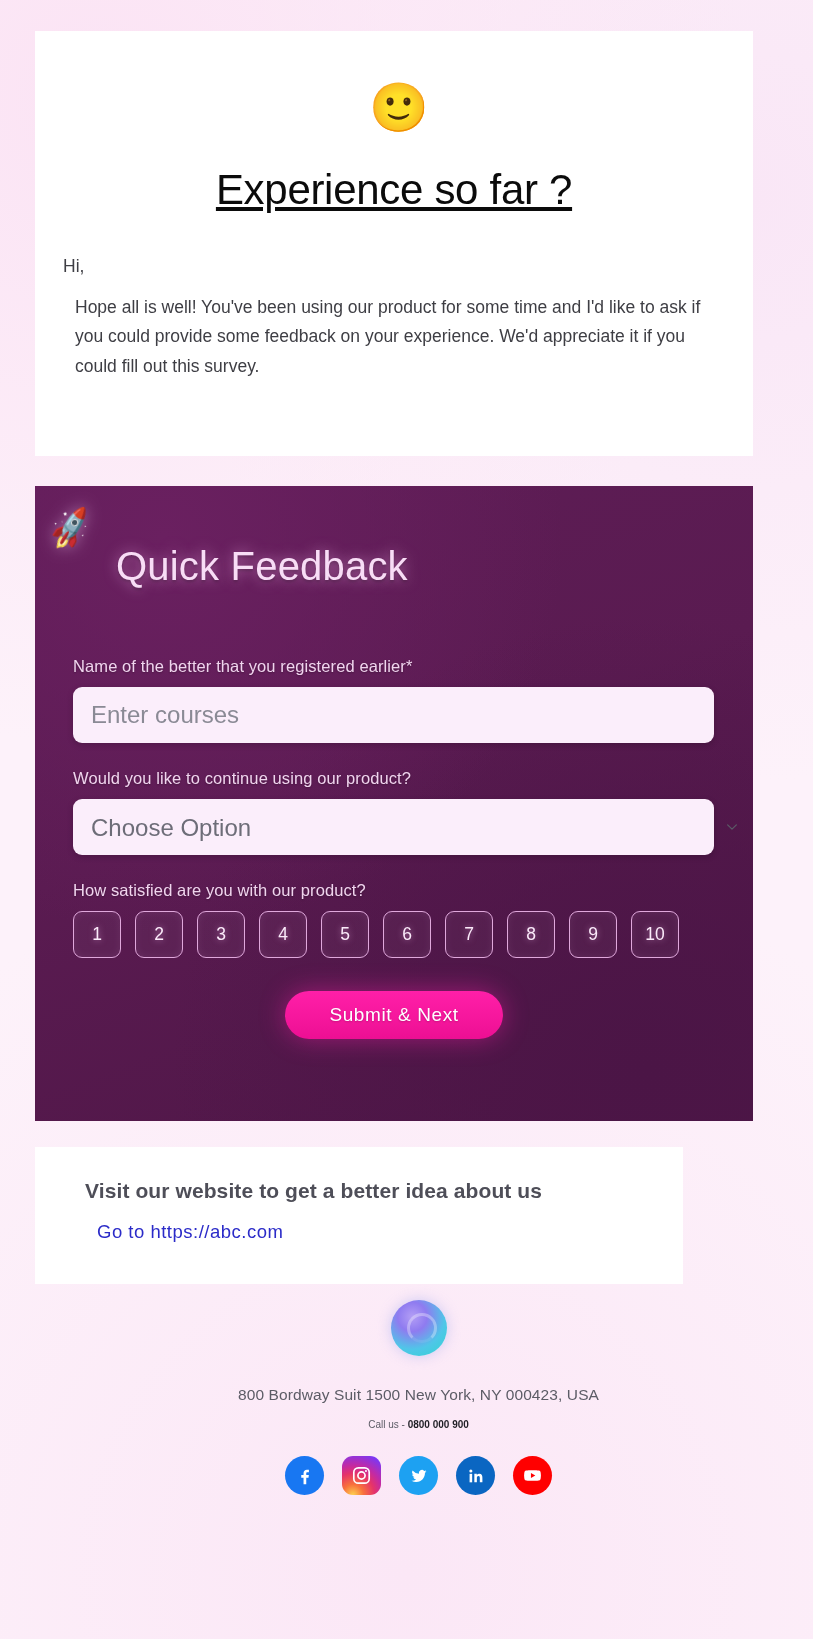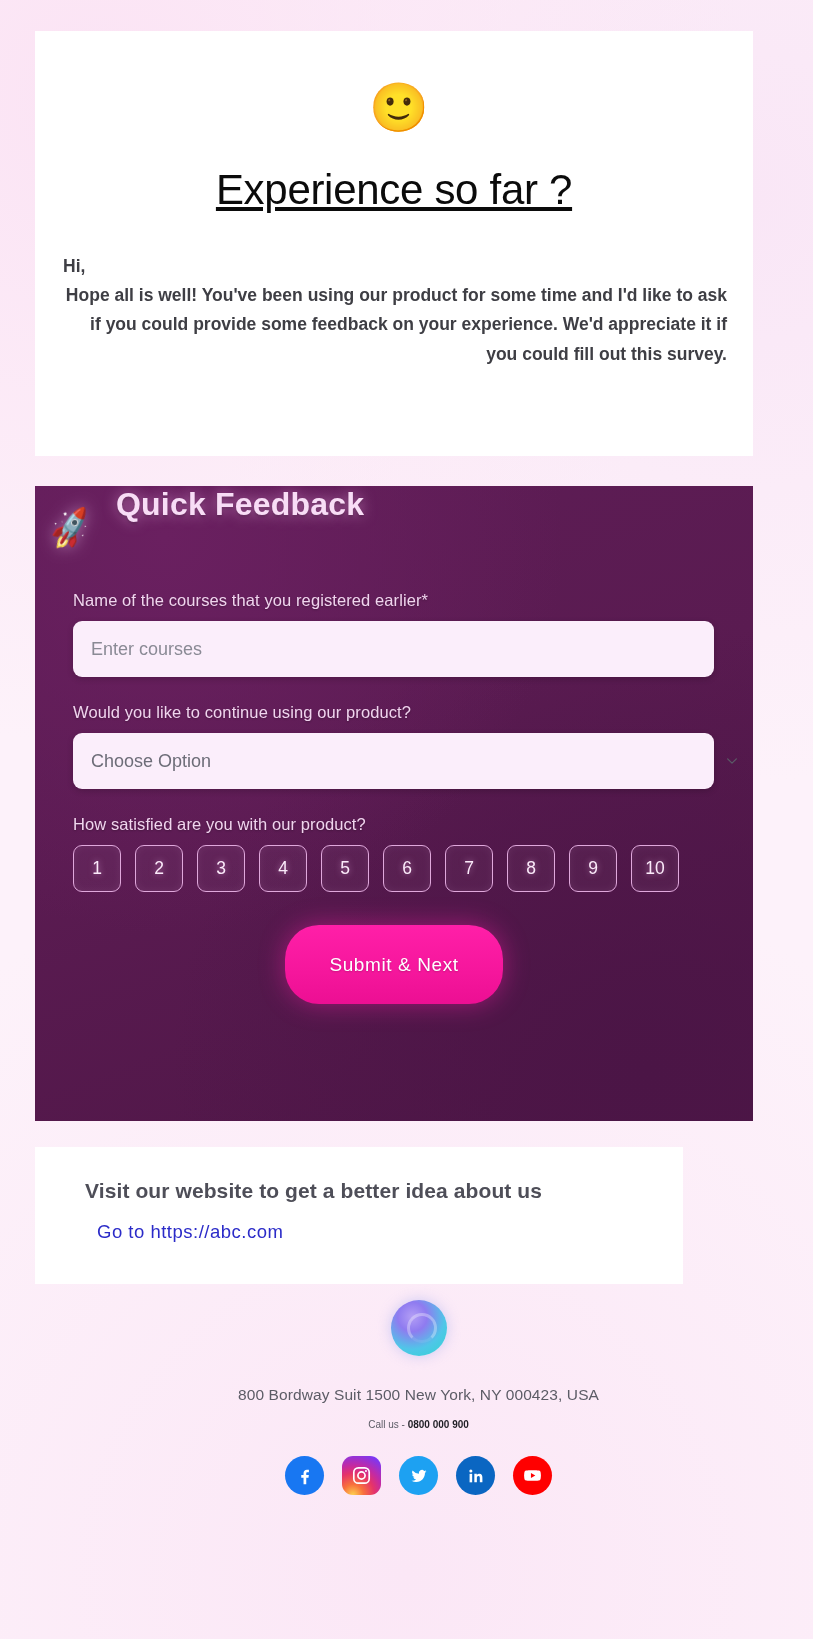--- a/index.html
+++ b/index.html
@@ -63,24 +63,23 @@
     letter-spacing: -0.3px;
   }
   .headline .l2 { display: block; text-decoration: underline; }
 
   .intro-body {
     margin-top: 26px;
     font-size: 17.5px;
     line-height: 1.68;
     color: #3e3e44;
     padding-left: 2px;
-    font-weight: bold;
   }
   .intro-body .greeting { display: block; }
-  .intro-body p { margin: 0; text-align: right; }
+  .intro-body p { margin: 12px; }
 
   
   .feedback-card {
     position: absolute;
     left: 35px;
     top: 486px;
     width: 718px;
     height: 635px;
     background:
       radial-gradient(ellipse at 18% 8%, #6a2060 0%, rgba(106,32,96,0) 48%),
@@ -96,22 +95,23 @@
     top: 14px;
     width: 54px;
     height: 54px;
     font-size: 34px;
     line-height: 54px;
     transform: rotate(-12deg);
     filter: drop-shadow(0 0 8px rgba(255,210,255,0.45));
   }
 
   .fb-title {
-    font-size: 32px;
-    font-weight: 700;
+    margin-top: 58px;
+    font-size: 40px;
+    font-weight: 400;
     color: #f8ddf6;
     letter-spacing: 0.2px;
     text-shadow: 0 0 14px rgba(255,190,245,0.55), 0 2px 3px rgba(0,0,0,0.25);
     padding-left: 43px;
   }
 
   .form-area { margin-top: 68px; }
 
   .field-label {
     display: block;
@@ -123,21 +123,21 @@
   }
 
   .text-input, .select-box {
     display: block;
     width: 641px;
     height: 56px;
     border: none;
     border-radius: 9px;
     background: #fbeefb;
     font-family: "Liberation Sans", sans-serif;
-    font-size: 18px;
+    font-size: 24px;
     color: #6d6d78;
     padding: 0 18px;
     outline: none;
     box-shadow: 0 2px 6px rgba(0,0,0,0.18);
   }
   .text-input::placeholder { color: #8a8a95; }
 
   .select-wrap { position: relative; width: 682px; }
   .select-box {
     appearance: none;
@@ -177,21 +177,21 @@
     align-items: center;
     justify-content: center;
     text-shadow: 0 0 6px rgba(255,200,250,0.5);
     box-shadow: inset 0 0 8px rgba(255,200,250,0.08);
   }
 
   .submit-wrap { text-align: center; margin-top: 33px; }
   .submit-btn {
     display: inline-block;
     width: 218px;
-    height: 79px;
+    height: 48px;
     border: none;
     border-radius: 34px;
     background: linear-gradient(180deg, #ff1fa8 0%, #f5169c 60%, #ec0f93 100%);
     color: #ffffff;
     font-family: "Liberation Sans", sans-serif;
     font-size: 19px;
     letter-spacing: 0.6px;
     cursor: pointer;
     box-shadow: 0 0 26px rgba(255,30,170,0.45);
     text-shadow: 0 1px 2px rgba(0,0,0,0.2);
@@ -309,21 +309,21 @@
     </div>
   </div>
 
   <div class="feedback-card">
     <span class="rocket">🚀</span>
 
     <div class="fb-title">Quick Feedback</div>
 
     <div class="form-area">
 
-      <label class="field-label">Name of the courses that you registered earlier*</label>
+      <label class="field-label">Name of the better that you registered earlier*</label>
       <input class="text-input" type="text" placeholder="Enter courses" style="">
 
       <div class="gap"></div>
 
       <label class="field-label">Would you like to continue using our product?</label>
       <div class="select-wrap">
         <select class="select-box">
           <option>Choose Option</option>
         </select>
         <svg class="chev" viewBox="0 0 16 16">

